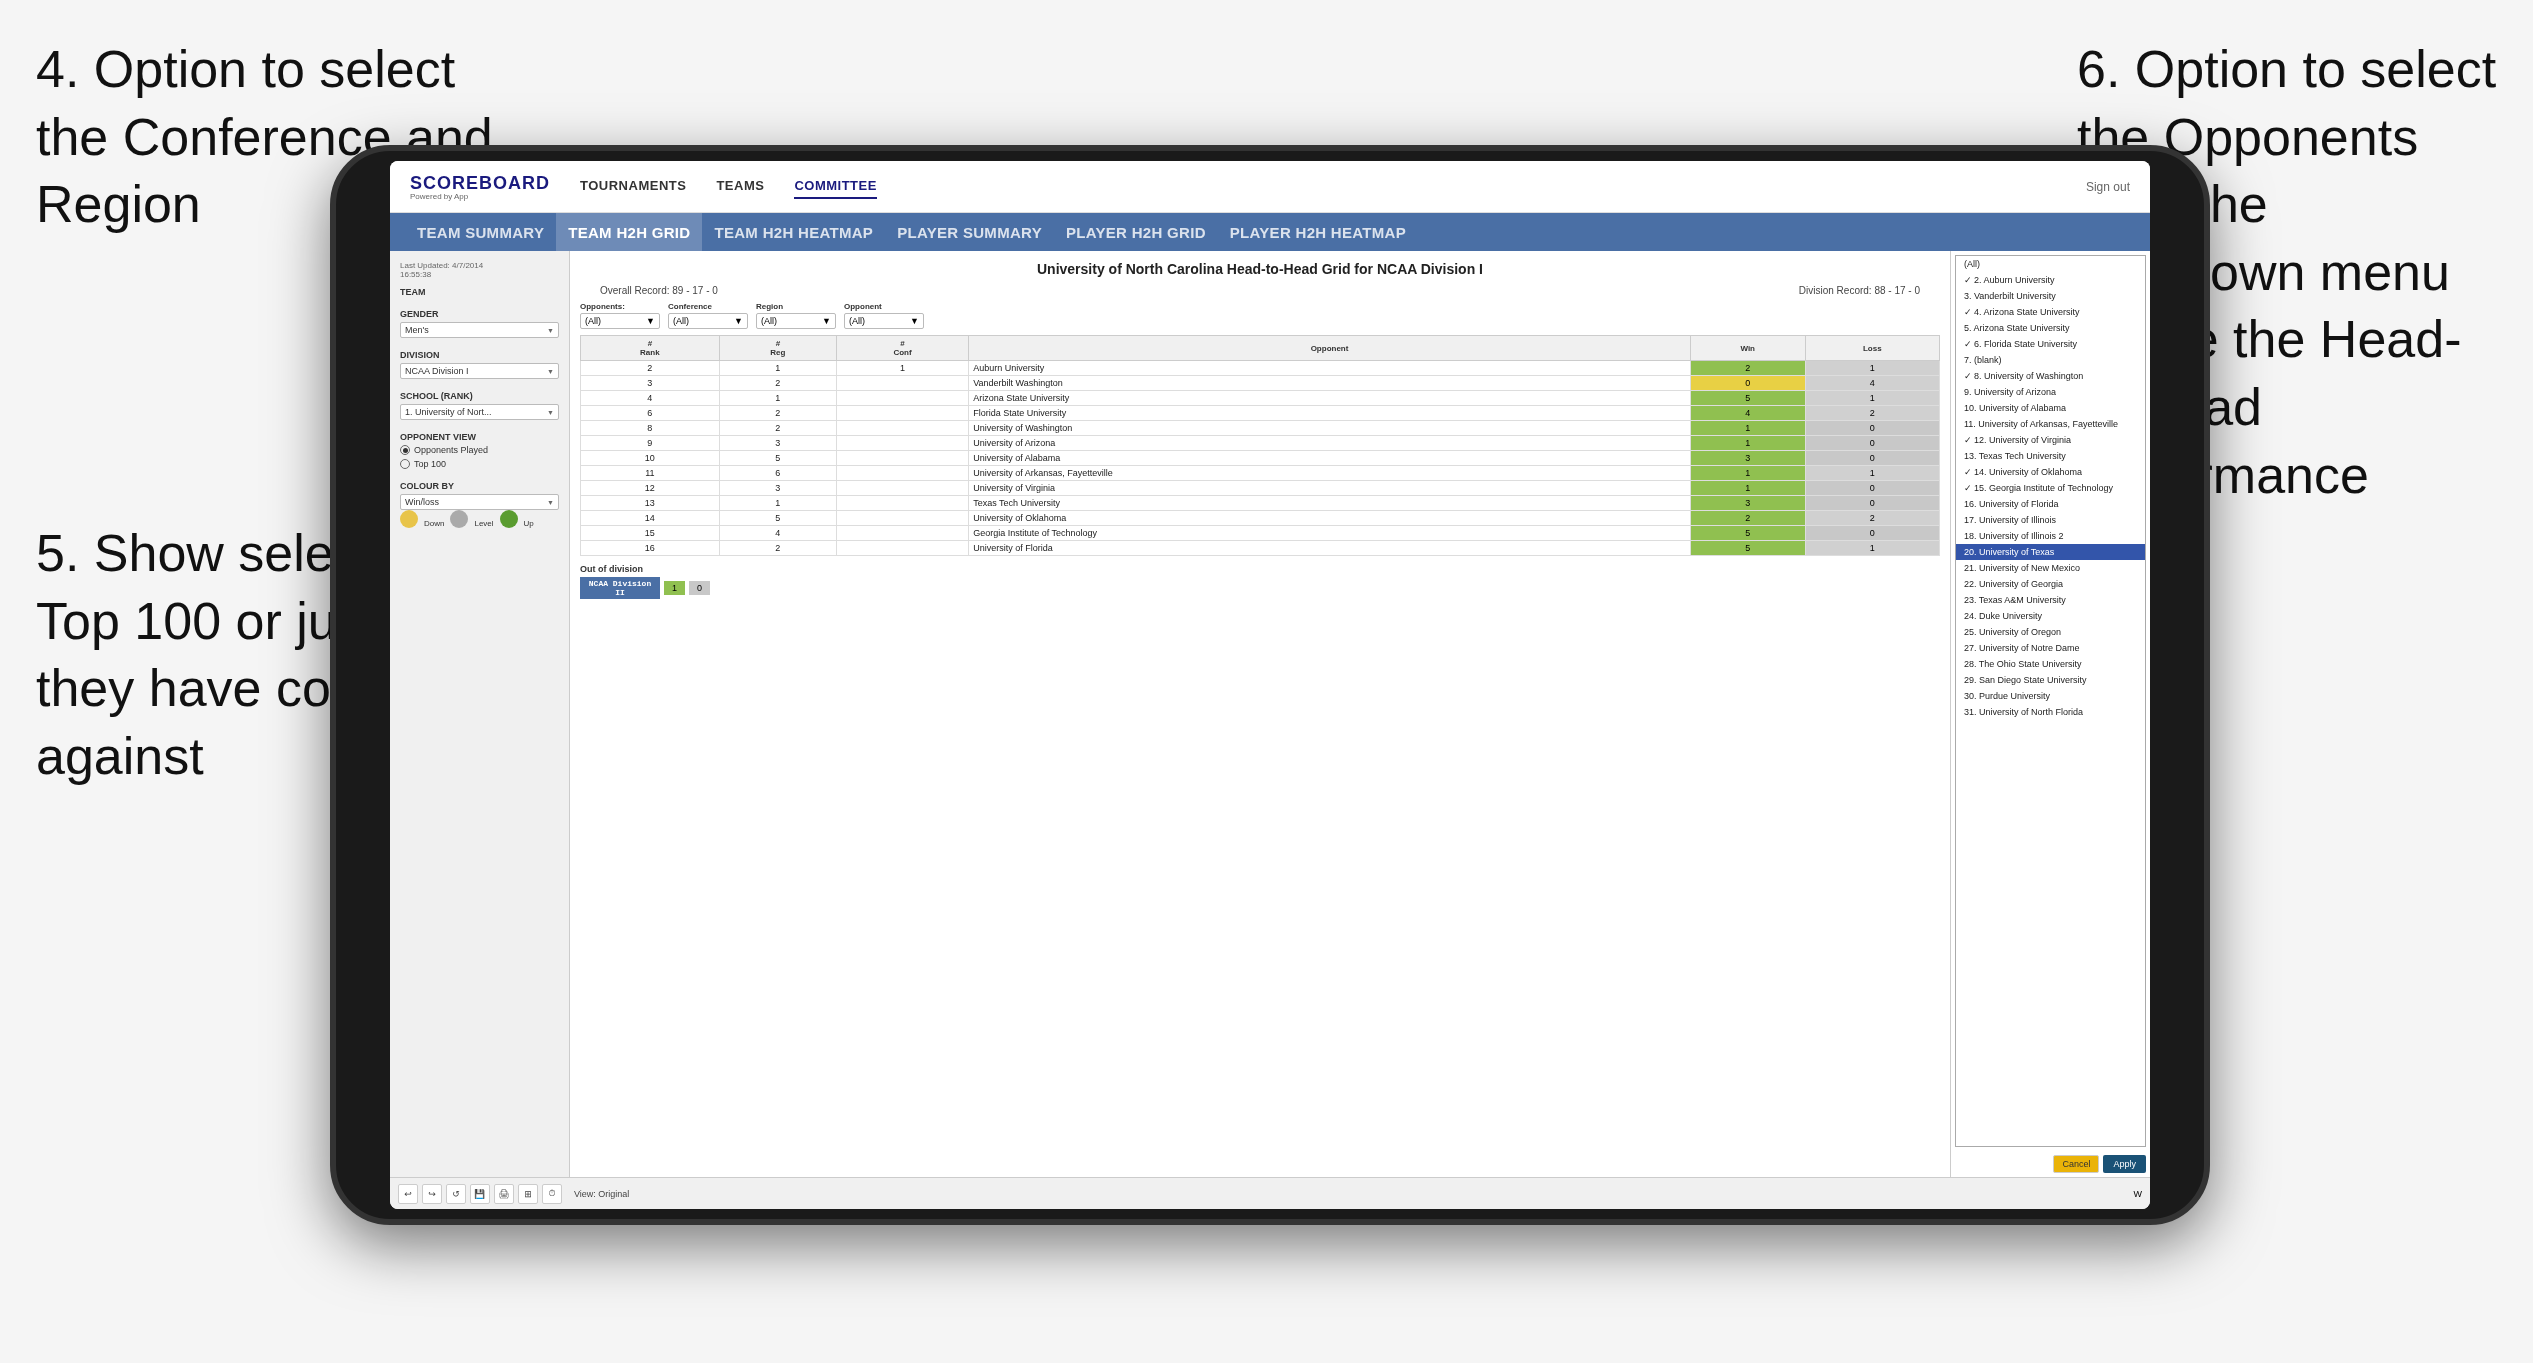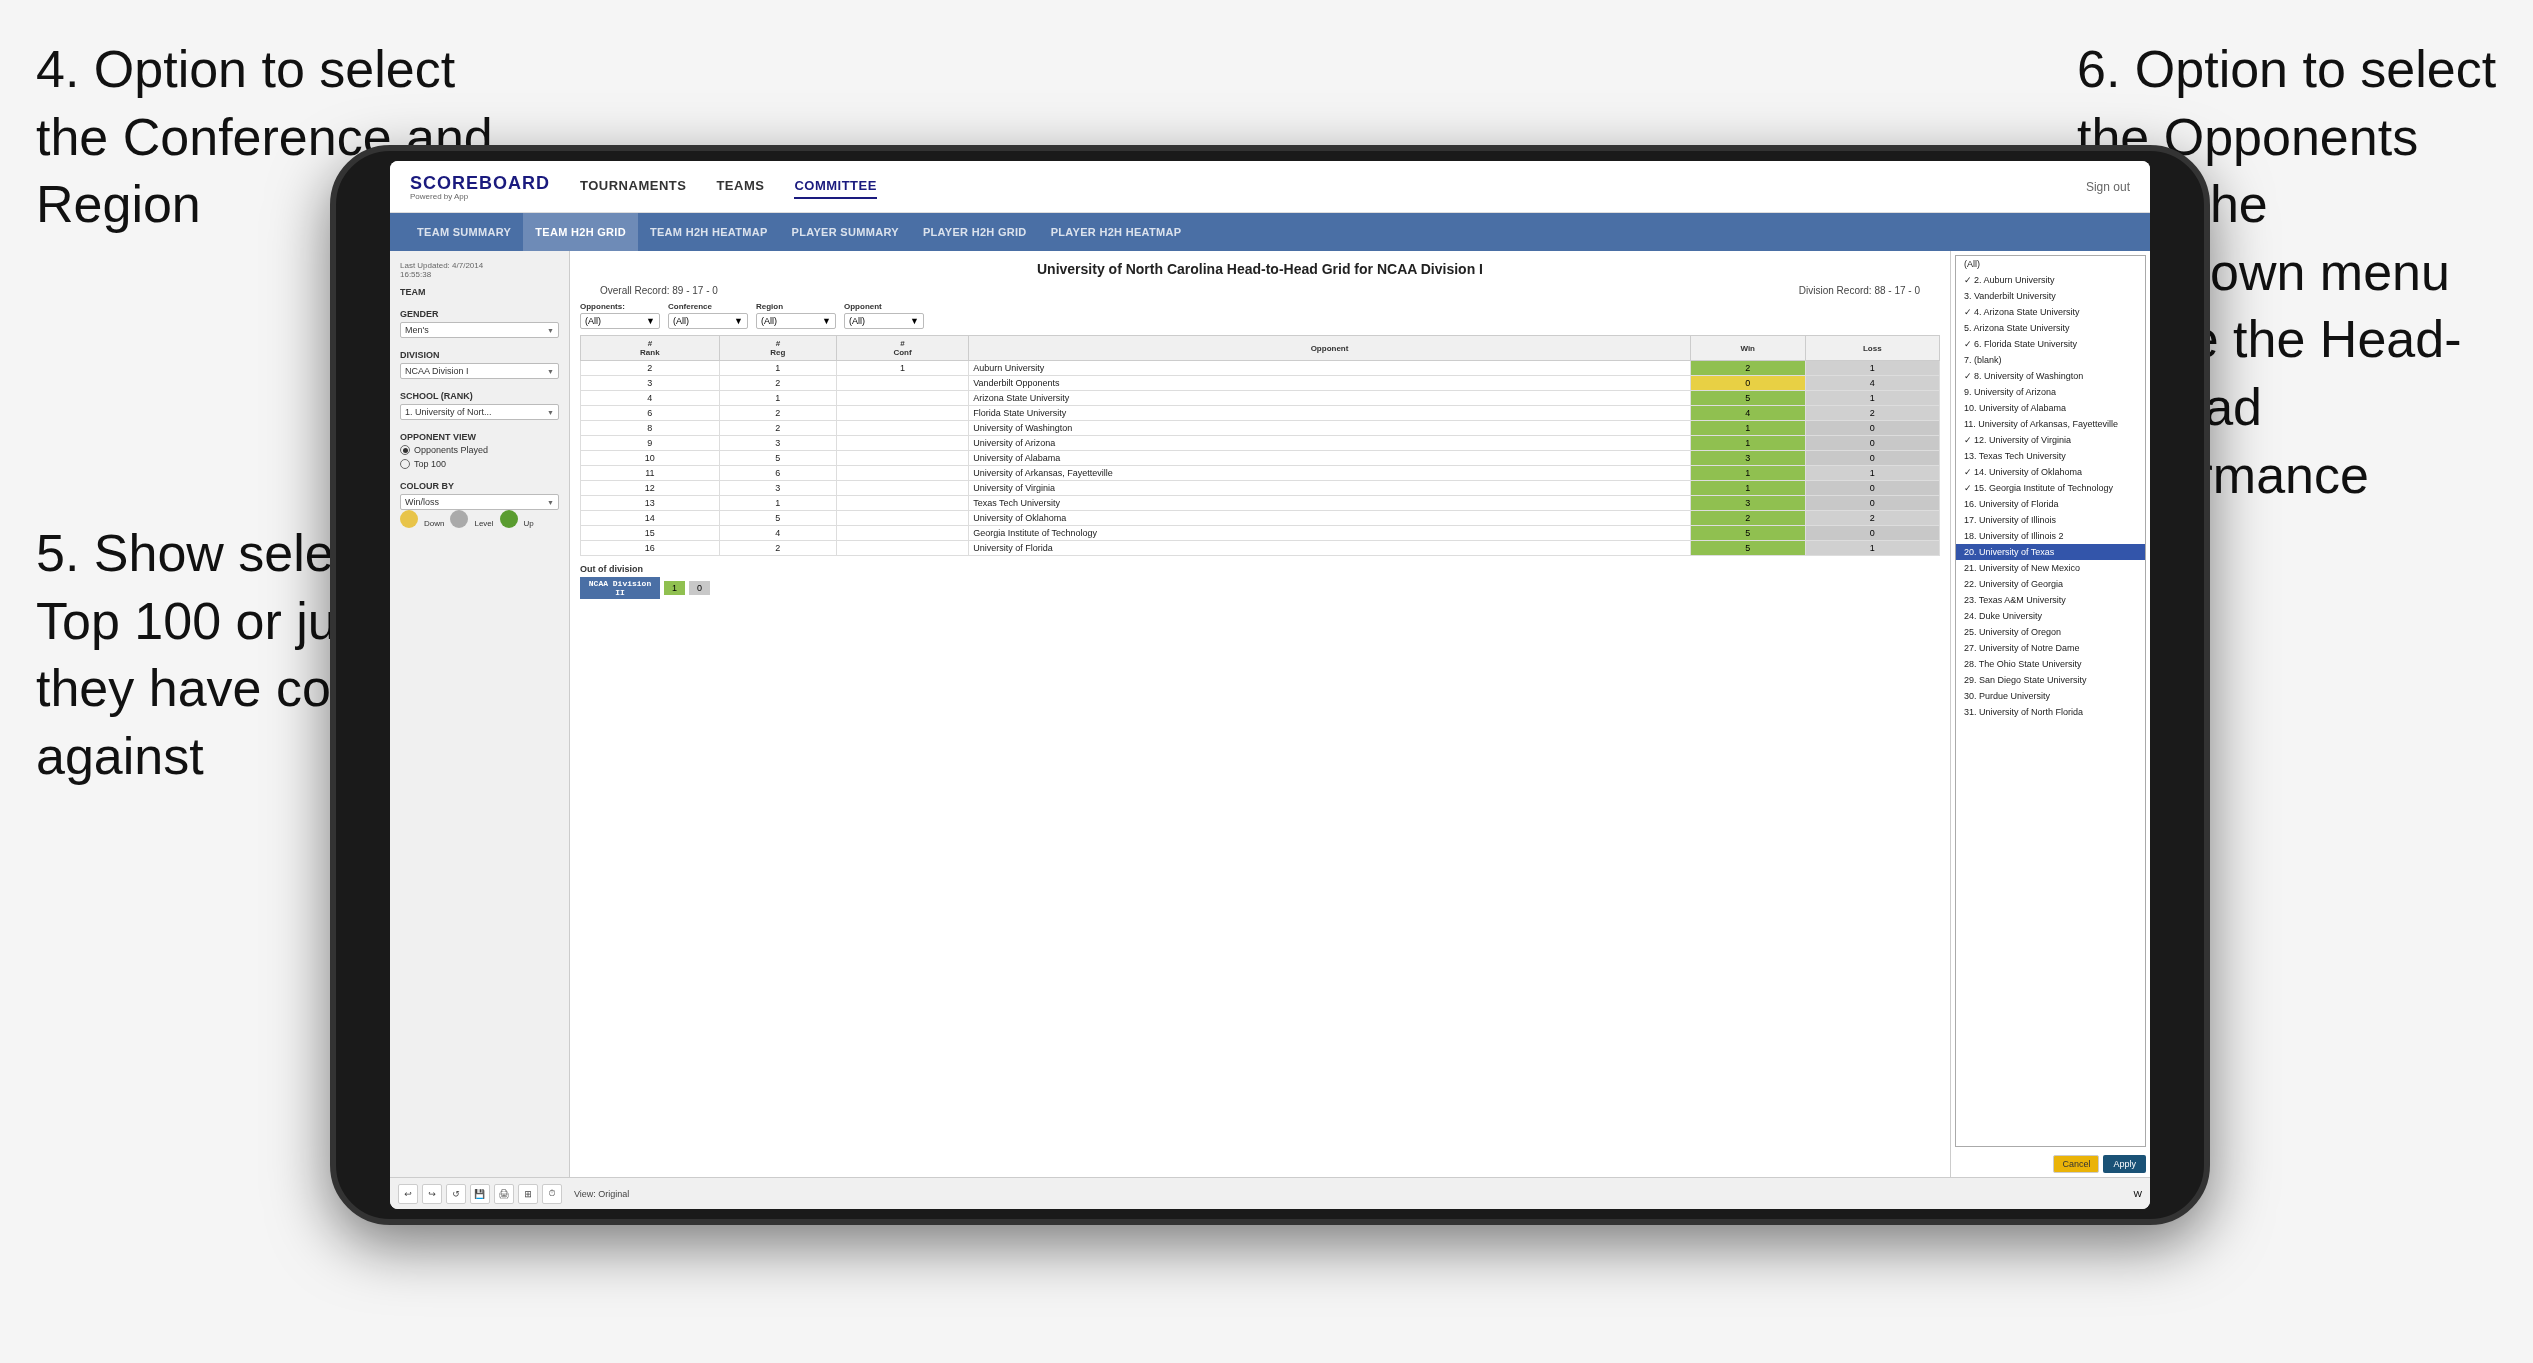--- a/index.html
+++ b/index.html
@@ -127,21 +127,21 @@
     .sub-nav {
       background: #4a6fa5;
       display: flex;
       align-items: center;
       height: 38px;
       flex-shrink: 0;
       padding: 0 15px;
     }
 
     .sub-nav-item {
-      font-size: 11px;
+      font-size: 15px;
       font-weight: 600;
       color: rgba(255,255,255,0.8);
       padding: 12px 12px;
       height: 100%;
       display: flex;
       align-items: center;
       cursor: pointer;
       text-transform: uppercase;
       letter-spacing: 0.3px;
       text-align: center;
@@ -709,21 +709,21 @@
       <td class="num-cell">1</td>
       <td class="num-cell">1</td>
       <td class="name-cell">Auburn University</td>
       <td class="win-cell">2</td>
       <td class="loss-cell">1</td>
     </tr>
                 <tr>
       <td class="num-cell">3</td>
       <td class="num-cell">2</td>
       <td class="num-cell"></td>
-      <td class="name-cell">Vanderbilt Opponents</td>
+      <td class="name-cell">Vanderbilt Washington</td>
       <td class="win-cell-yellow">0</td>
       <td class="loss-cell">4</td>
     </tr>
                 <tr>
       <td class="num-cell">4</td>
       <td class="num-cell">1</td>
       <td class="num-cell"></td>
       <td class="name-cell">Arizona State University</td>
       <td class="win-cell">5</td>
       <td class="loss-cell">1</td>

